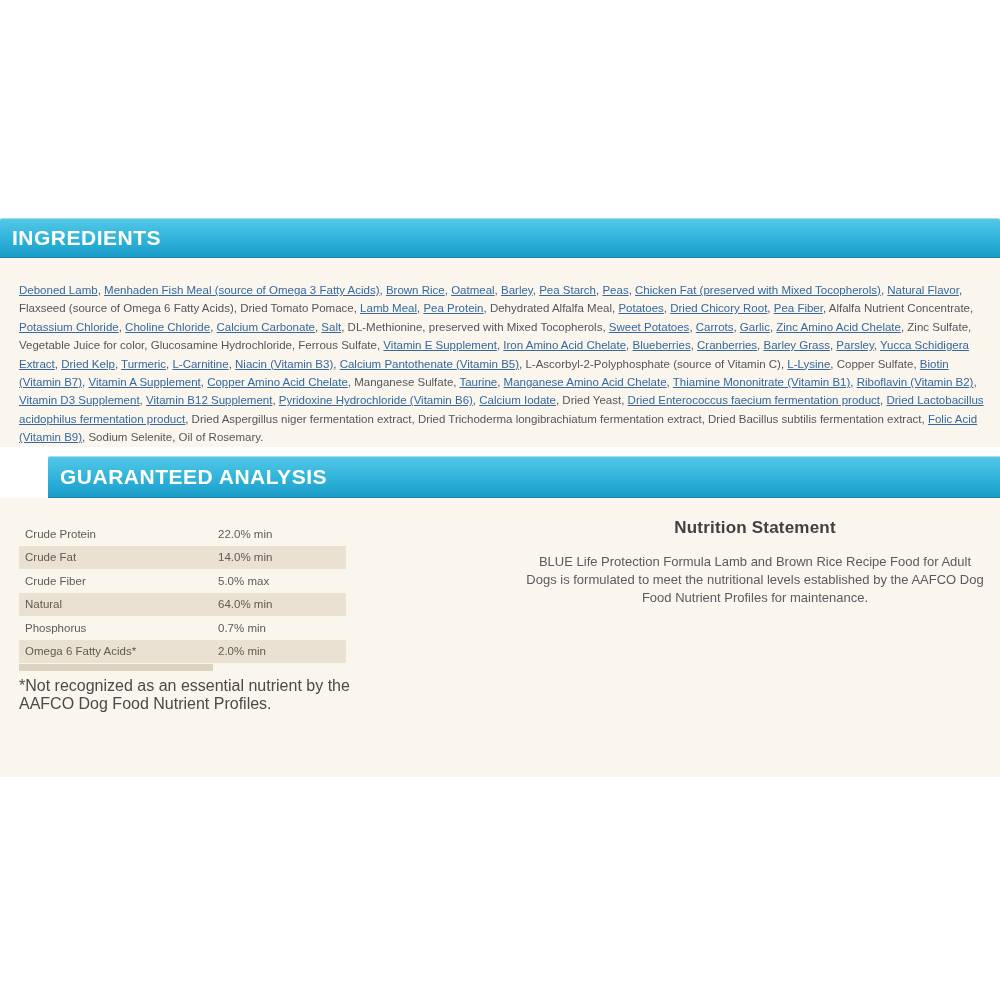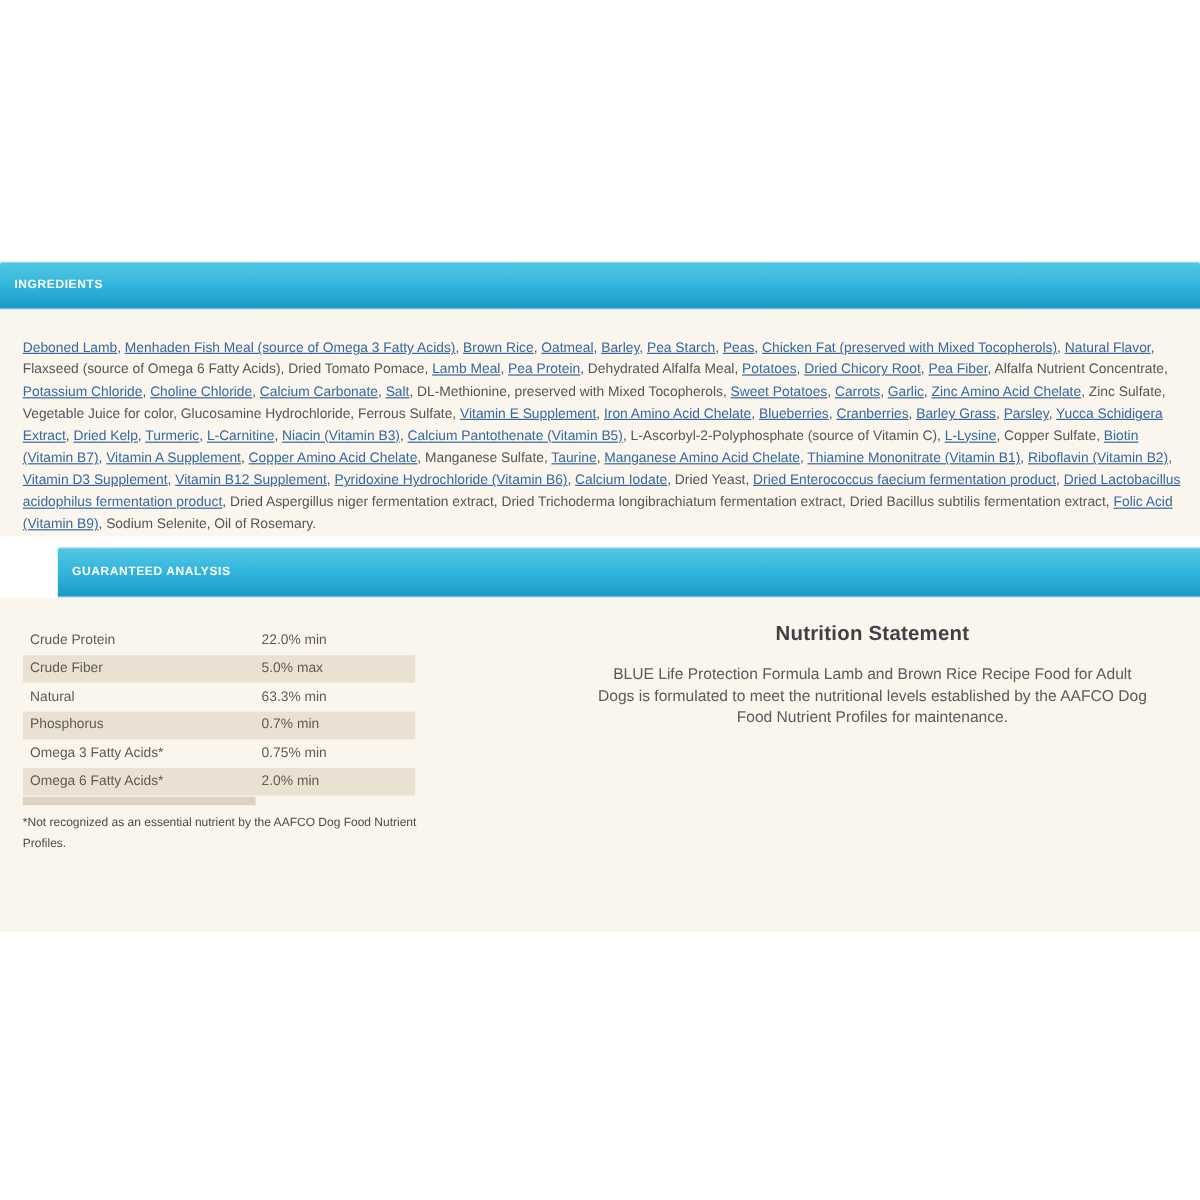--- a/index.html
+++ b/index.html
@@ -1,21 +1,21 @@
 <!DOCTYPE html>
 <html><head>
 <meta charset="utf-8">
 <style>
   html,body{margin:0;padding:0;background:#ffffff;}
   .canvas{position:relative;width:1000px;height:1000px;background:#ffffff;overflow:hidden;
           font-family:"Liberation Sans",sans-serif;}
 
   
   .bar{position:absolute;left:0;width:1000px;box-sizing:border-box;display:flex;align-items:center;
-       padding-left:12px;color:#ffffff;font-weight:bold;font-size:10px;letter-spacing:.5px;
+       padding-left:12px;color:#ffffff;font-weight:bold;font-size:21px;letter-spacing:.5px;
        background:linear-gradient(180deg,#55c8e7 0%,#2fb3da 55%,#1a9bc7 100%);
        box-shadow:inset 0 1px 0 rgba(255,255,255,.45);border-bottom:1px solid #0f87b0;
        border-radius:2px 2px 0 0;}
   #ing-bar{top:218px;height:40px;}
   #ga-bar{top:456px;height:42px;margin-left:48px;}
 
   
   .cream{position:absolute;left:0;width:1000px;background:#faf5ed;box-sizing:border-box;}
   #ing-body{top:258px;height:189px;}
   #ga-body{top:498px;height:279px;}
@@ -25,24 +25,24 @@
   .ing-link{color:#35699f;text-decoration:underline;cursor:pointer;text-align:right;}
 
   
   .ga-left{position:absolute;left:19px;top:24px;width:327px;}
   .ga-table{width:327px;}
   .ga-row{display:flex;align-items:center;height:23.5px;font-size:11.5px;color:#5f5b52;}
   .ga-row:nth-child(even){background:#eae1d2;}
   .ga-label{width:193px;padding-left:6px;}
   .ga-value{flex:1;}
   .scroll-thumb{width:194px;height:7px;background:#dcd2bf;margin-top:1px;}
-  .footnote{margin:6px 0 0;width:334px;font-size:10px;line-height:17.5px;color:#4a4a47;}
+  .footnote{margin:6px 0 0;width:334px;font-size:16px;line-height:17.5px;color:#4a4a47;}
 
   
-  .ga-right{position:absolute;left:482px;top:20px;width:490px;text-align:center;}
+  .ga-right{position:absolute;left:510px;top:20px;width:490px;text-align:center;}
   .ns-title{margin:0 0 8px;font-size:17px;font-weight:bold;color:#414042;letter-spacing:.2px;}
   .ns-body{margin:15px;font-size:13px;line-height:18px;color:#5a5b5e;}
 </style>
 </head>
 <body>
 
 <div class="canvas">
 
   <div class="bar" id="ing-bar">
     <span>INGREDIENTS</span>
@@ -58,34 +58,34 @@
 
   <div class="cream" id="ga-body">
 
     <div class="ga-left">
       <div class="ga-table" id="ga-table">
           <div class="ga-row">
             <span class="ga-label">Crude Protein</span>
             <span class="ga-value">22.0% min</span>
           </div>
           <div class="ga-row">
+            <span class="ga-label">Crude Fat</span>
+            <span class="ga-value">14.0% min</span>
+          </div>
+          <div class="ga-row">
             <span class="ga-label">Crude Fiber</span>
             <span class="ga-value">5.0% max</span>
           </div>
           <div class="ga-row">
             <span class="ga-label">Natural</span>
-            <span class="ga-value">63.3% min</span>
+            <span class="ga-value">64.0% min</span>
           </div>
           <div class="ga-row">
             <span class="ga-label">Phosphorus</span>
             <span class="ga-value">0.7% min</span>
-          </div>
-          <div class="ga-row">
-            <span class="ga-label">Omega 3 Fatty Acids*</span>
-            <span class="ga-value">0.75% min</span>
           </div>
           <div class="ga-row">
             <span class="ga-label">Omega 6 Fatty Acids*</span>
             <span class="ga-value">2.0% min</span>
           </div>
         </div>
       <div class="scroll-thumb"></div>
       <p class="footnote">*Not recognized as an essential nutrient by the AAFCO Dog Food Nutrient Profiles.</p>
     </div>
 

